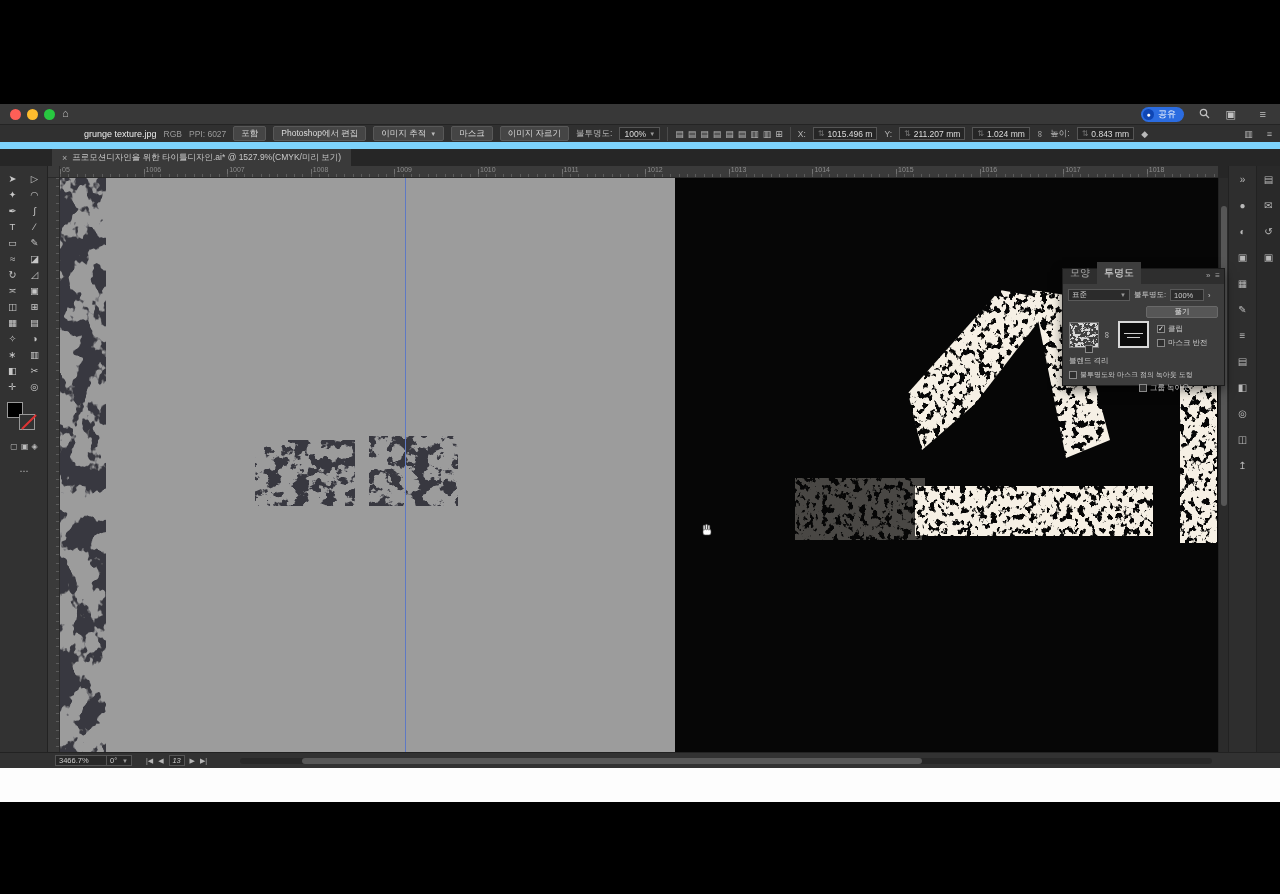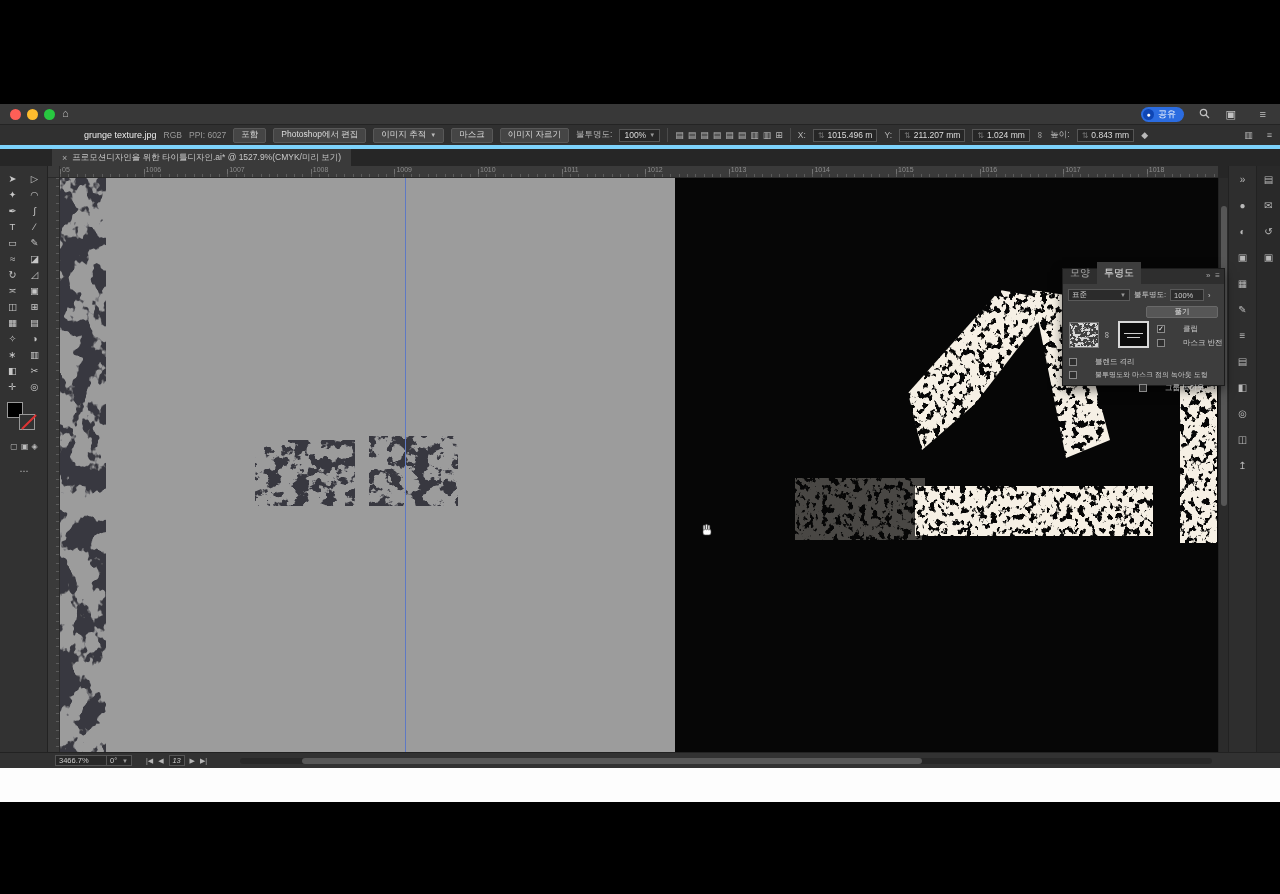--- a/index.html
+++ b/index.html
@@ -18,21 +18,21 @@
   .tl.yellow { left:27px; background:#febc2e; }
   .tl.green { left:44px; background:#28c840; }
   .home-ic { position:absolute; left:62px; top:3px; color:#b5b5b5; font-size:11px; }
   .tb-title { position:absolute; left:0; right:0; top:4px; text-align:center; font-size:11px; color:#d6d6d6; }
   .share-pill { position:absolute; right:96px; top:3px; height:15px; border-radius:8px; background:#2b6ce0; display:flex; align-items:center; padding:0 8px 0 2px; gap:4px; cursor:pointer; }
   .share-pill .av { width:11px; height:11px; border-radius:50%; background:#0f46b4; color:#fff; font-size:7px; display:flex; align-items:center; justify-content:center; }
   .share-pill .lbl { color:#fff; font-size:9px; }
   .tb-ic { position:absolute; top:4px; color:#c0c0c0; font-size:11px; line-height:13px; cursor:pointer; }
 
   
-  .controlbar { position:absolute; left:0; top:21px; width:100%; height:24px; background:#303030; border-bottom:4px solid #7dd3fc; display:flex; align-items:center; padding-left:84px; gap:7px; white-space:nowrap; }
+  .controlbar { position:absolute; left:0; top:21px; width:100%; height:24px; background:#303030; border-bottom:7px solid #7dd3fc; display:flex; align-items:center; padding-left:84px; gap:7px; white-space:nowrap; }
   .cb-file { font-size:9px; color:#ececec; }
   .cb-dim { font-size:8.5px; color:#9a9a9a; }
   .cb-btn { background:#454545; border:1px solid #585858; border-radius:2px; color:#dcdcdc; height:15px; padding:0 7px; font-size:8.5px; display:inline-flex; align-items:center; gap:4px; cursor:pointer; }
   .cb-caret { font-size:6px; color:#bbb; }
   .cb-lbl { font-size:8.5px; color:#b5b5b5; }
   .cb-input { background:#262626; border:1px solid #555; color:#ddd; height:13px; padding:0 4px; font-size:8.5px; display:inline-flex; align-items:center; gap:3px; cursor:text; }
   .cb-stepper { color:#777; font-size:8px; }
   .cb-icon { color:#b9b9b9; font-size:9px; cursor:pointer; }
   .cb-group { display:inline-flex; gap:4px; align-items:center; }
   .cb-sep { width:1px; height:14px; background:#4a4a4a; }
@@ -88,25 +88,25 @@
   .tp-tab.active { background:#3d3d3d; color:#e2e2e2; }
   .tp-head-ics { position:absolute; right:4px; top:2px; display:flex; gap:5px; color:#a9a9a9; font-size:8px; }
   .tp-row1 { position:absolute; left:5px; top:20px; display:flex; align-items:center; gap:4px; }
   .tp-sel { width:62px; height:12px; background:#2b2b2b; border:1px solid #5a5a5a; display:flex; align-items:center; justify-content:space-between; padding:0 3px; font-size:7.5px; cursor:pointer; }
   .tp-opval { width:34px; height:12px; background:#2b2b2b; border:1px solid #5a5a5a; display:flex; align-items:center; padding:0 3px; cursor:text; }
   .tp-release { position:absolute; right:6px; top:37px; width:72px; height:12px; background:#565656; border:1px solid #696969; border-radius:2px; color:#e0e0e0; font-size:7.5px; display:flex; align-items:center; justify-content:center; cursor:pointer; }
   .thumb-art { position:absolute; left:6px; top:53px; width:30px; height:26px; border:1px solid #777; background:#d8d8d8; overflow:hidden; cursor:pointer; }
   .thumb-link { position:absolute; left:41px; top:61px; color:#cfcfcf; font-size:9px; transform:rotate(90deg); }
   .thumb-mask { position:absolute; left:55px; top:52px; width:31px; height:27px; border:2px solid #d8d8d8; background:#0b0b0b; cursor:pointer; }
   .thumb-mask .ln { position:absolute; background:#cfcfcf; height:1px; }
-  .cb { display:inline-flex; align-items:center; gap:18px; font-size:7.5px; color:#c9c9c9; cursor:pointer; }
+  .cb { display:inline-flex; align-items:center; gap:3px; font-size:7.5px; color:#c9c9c9; cursor:pointer; }
   .cb .box { width:8px; height:8px; border:1px solid #8a8a8a; background:#2e2e2e; display:inline-flex; align-items:center; justify-content:center; font-size:7px; color:#f0f0f0; }
   .tp-clip { position:absolute; left:94px; top:55px; }
   .tp-invert { position:absolute; left:94px; top:69px; }
-  .tp-row4a { position:absolute; left:6px; top:88px; }
+  .tp-row4a { position:absolute; left:6px; top:76px;flex-direction:column; }
   .tp-row4b { position:absolute; left:76px; top:88px;margin-top:26px; }
   .tp-row5 { position:absolute; left:6px; top:101px; font-size:7px; }
 
   
   .bottombar { position:absolute; left:0; top:648px; width:1280px; height:16px; background:#323232; border-top:1px solid #222; }
   .bb-zoom { position:absolute; left:55px; top:2px; width:68px; height:11px; background:#282828; border:1px solid #555; color:#ccc; font-size:7.5px; display:flex; align-items:center; justify-content:space-between; padding:0 3px; cursor:pointer; }
   .bb-rot { position:absolute; left:106px; top:2px; width:26px; height:11px; background:#282828; border:1px solid #555; color:#ccc; font-size:7.5px; display:flex; align-items:center; justify-content:space-between; padding:0 3px; cursor:pointer; }
   .bb-nav { position:absolute; left:146px; top:2px; display:flex; align-items:center; gap:5px; color:#b5b5b5; font-size:7px; }
   .bb-nav .nbtn { cursor:pointer; }
   .bb-art { width:16px; height:11px; background:#282828; border:1px solid #555; color:#ccc; font-size:7.5px; display:flex; align-items:center; justify-content:center; cursor:text;font-style:italic; }

